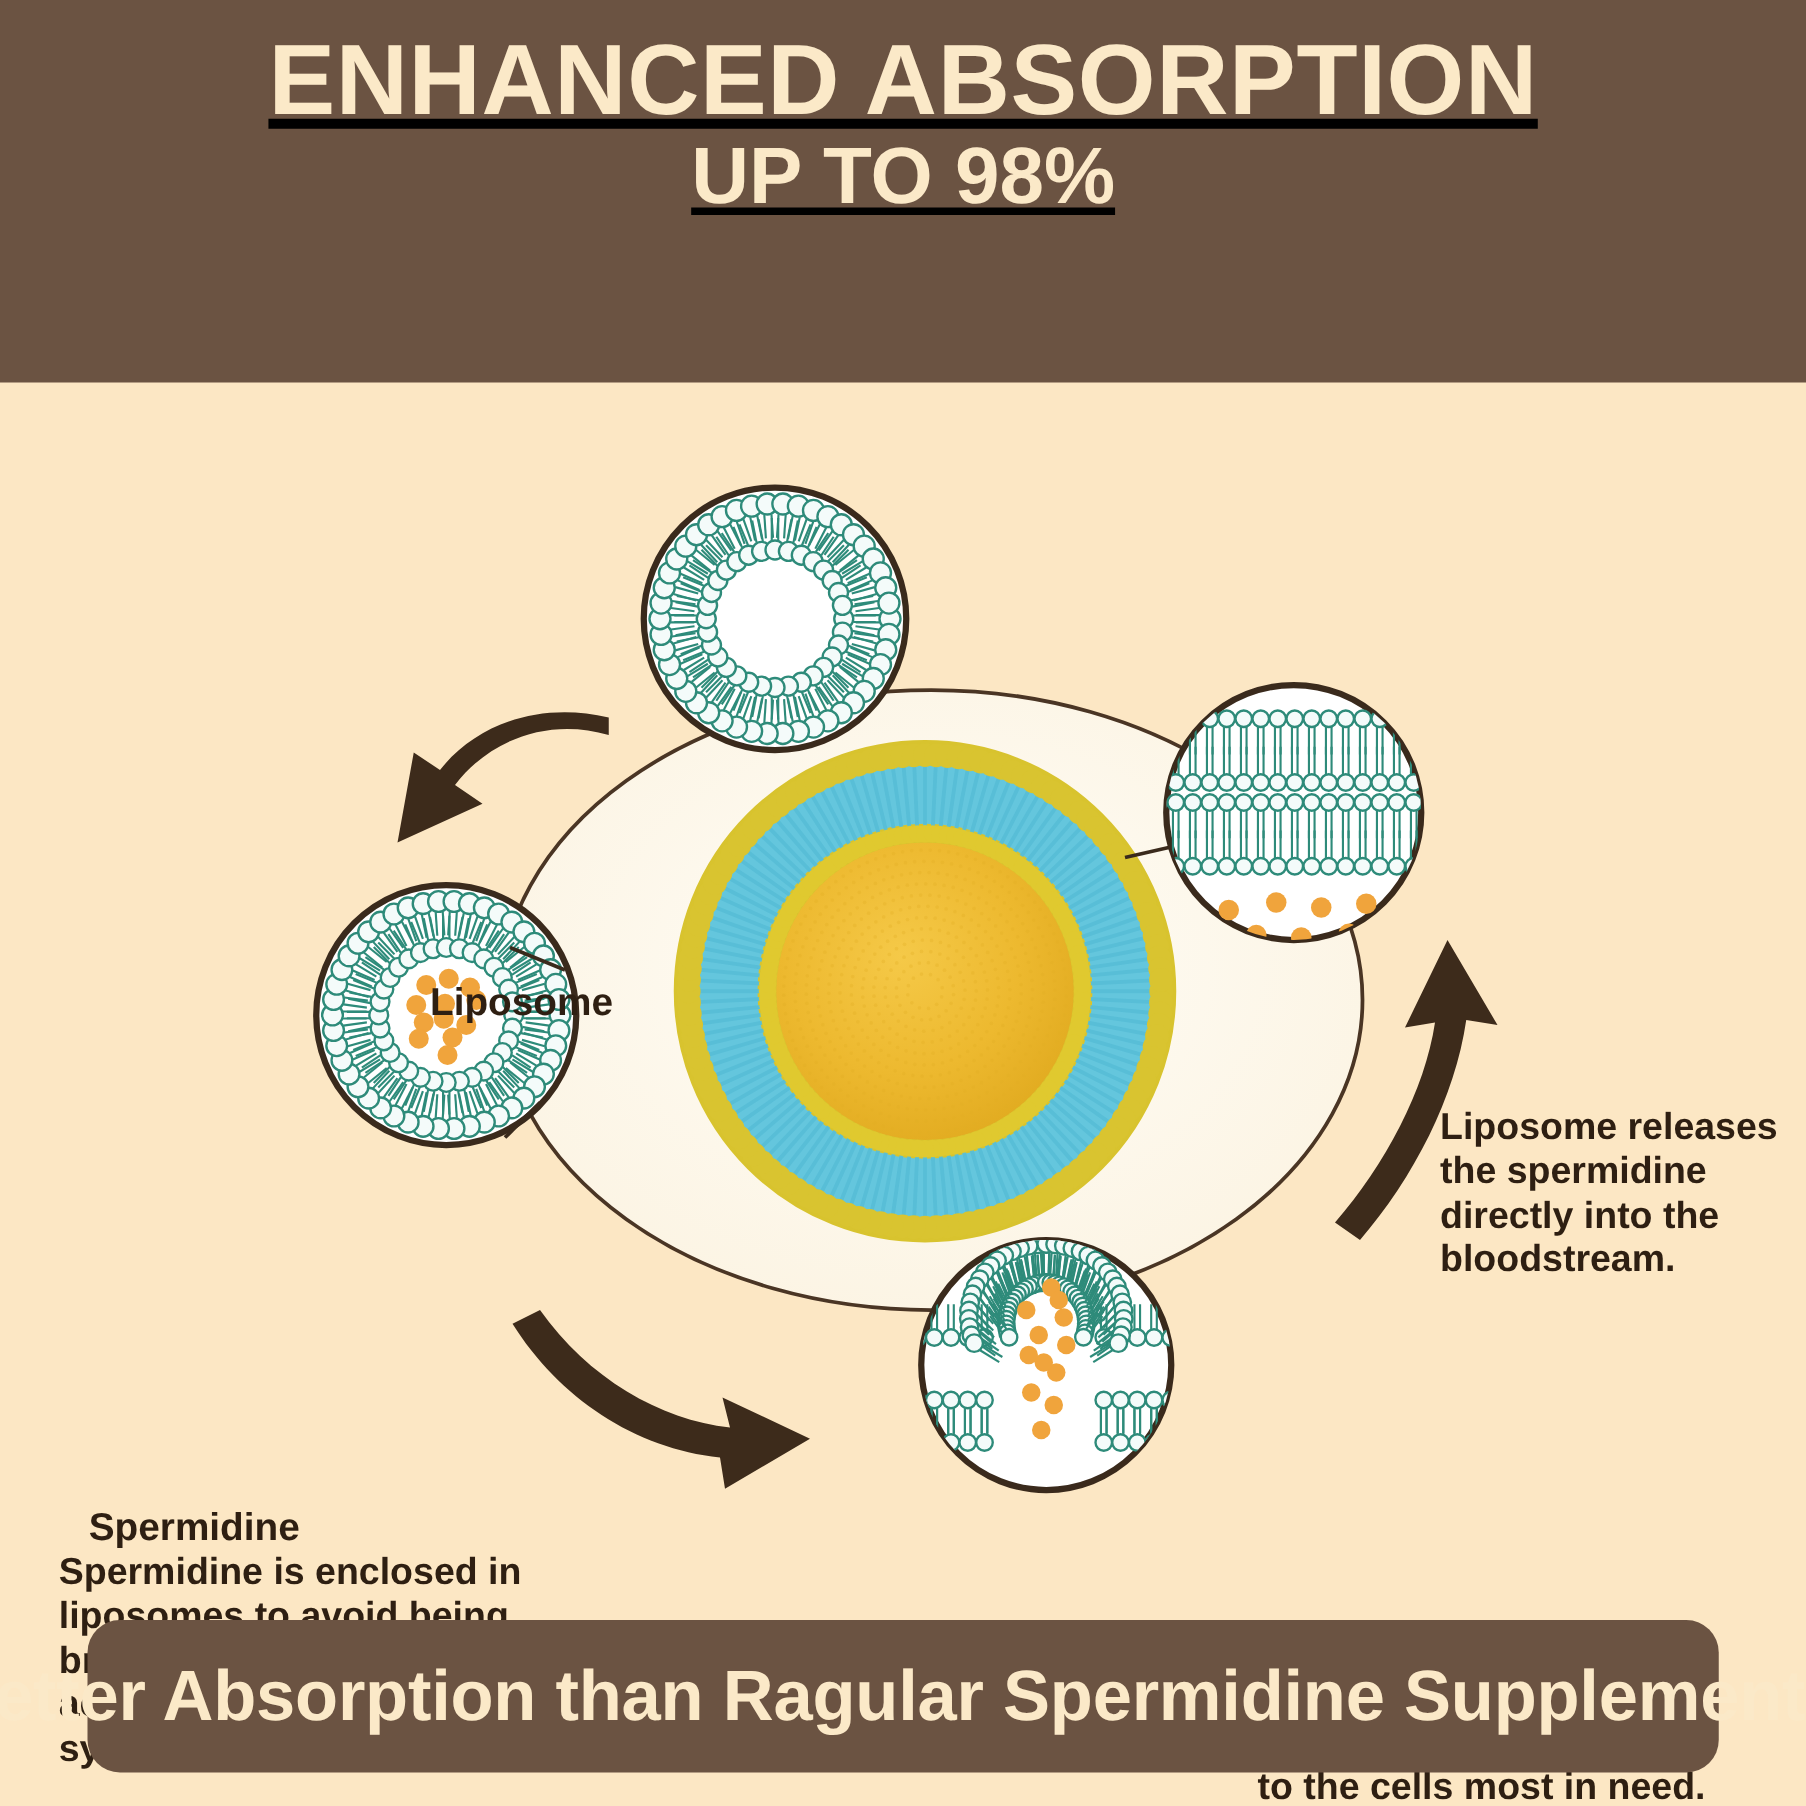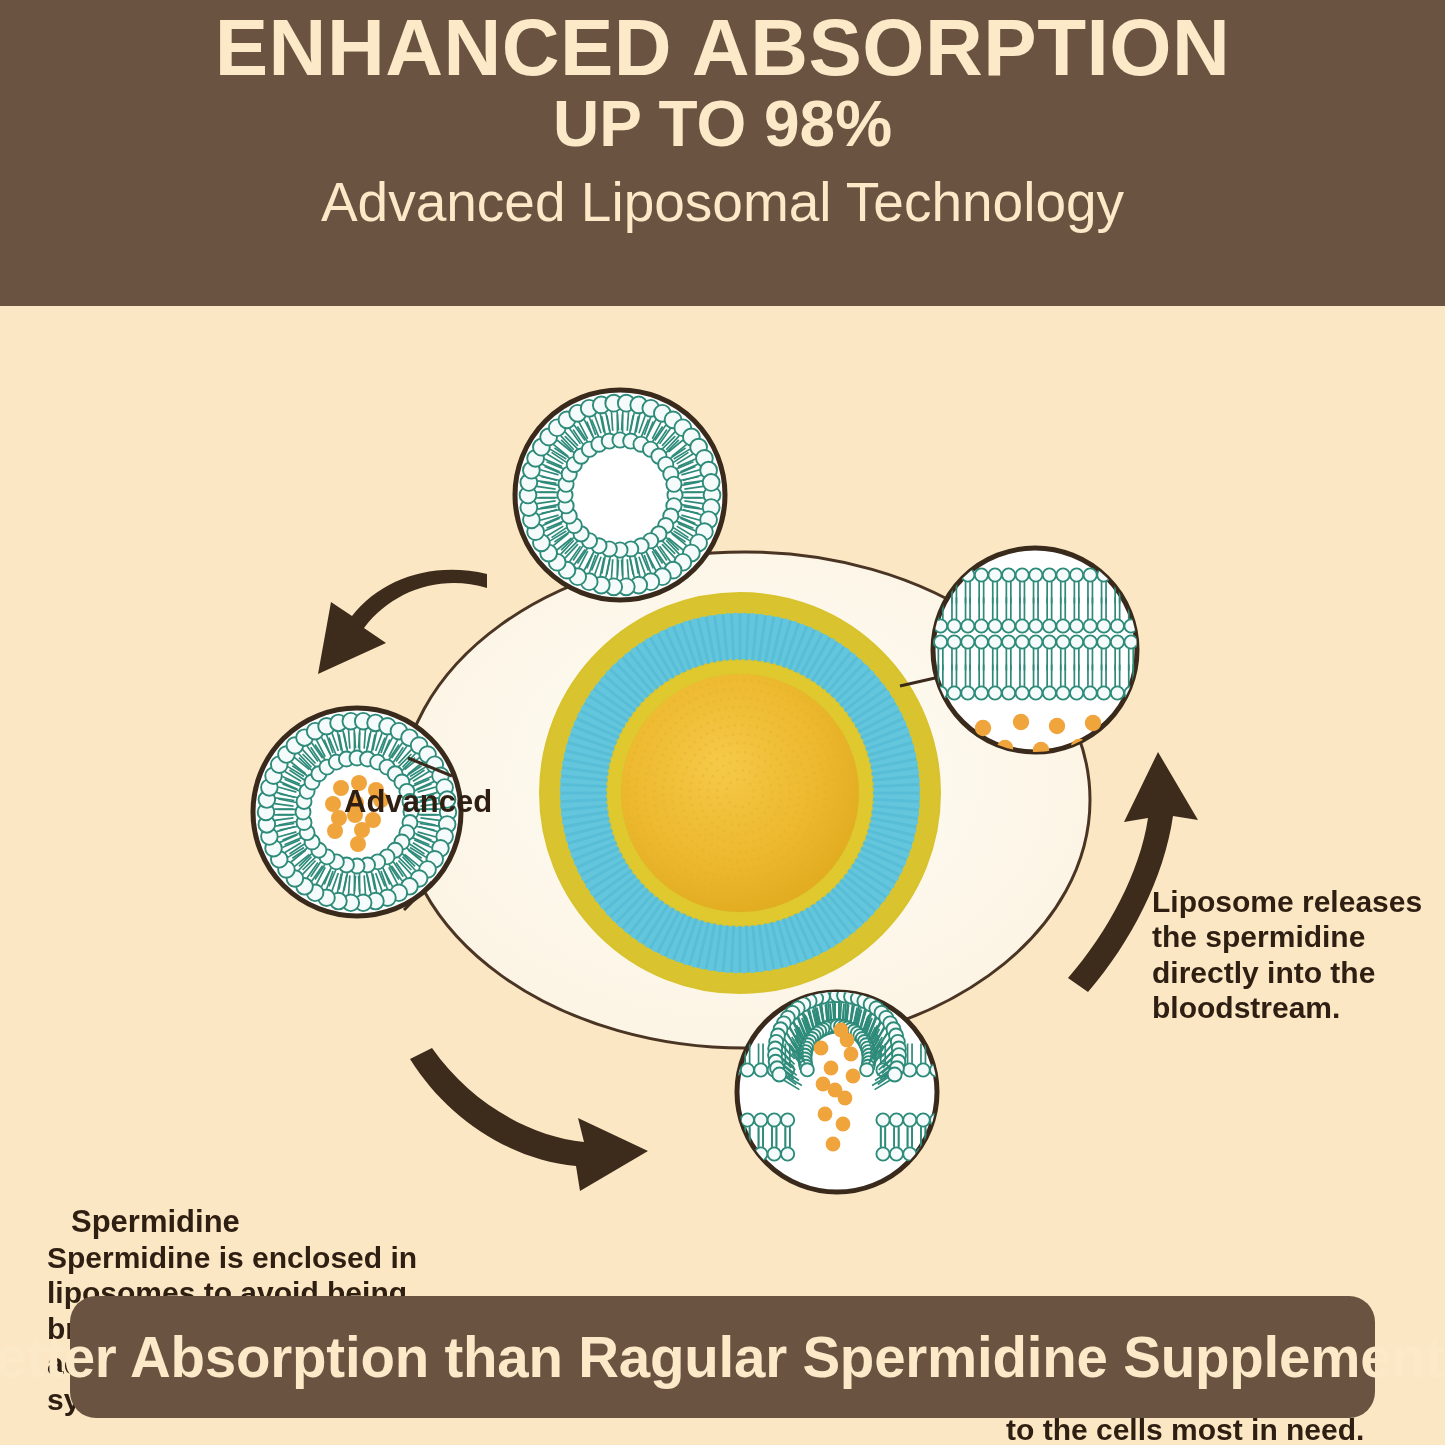--- a/index.html
+++ b/index.html
@@ -20,22 +20,23 @@
   #header-band {
     position: absolute;
     left: 0; top: 0;
     width: 1445px;
     height: 306px;
     background: #6B5342;
     display: flex;
     flex-direction: column;
     align-items: center;
     justify-content: flex-start;
-    padding-top: 6px;
+    padding-top: 22px;
     box-sizing: border-box;
+    text-decoration: underline;
   }
   .hl1 {
     color: #FBE9C8;
     font-size: 80px;
     font-weight: 700;
     letter-spacing: 0.5px;
     line-height: 1.04;
     white-space: nowrap;
     text-align: center;
   }
@@ -124,21 +125,20 @@
   }
 </style>
 </head>
 <body>
 
 <div id="page">
 
   <div id="header-band">
     <div class="hl1">ENHANCED ABSORPTION</div>
     <div class="hl2">UP TO 98%</div>
-    <div class="hl3">Advanced Liposomal Technology</div>
   </div>
 
   <div id="stage">
     <svg width="1445" height="990" viewBox="0 0 1445 990" xmlns="http://www.w3.org/2000/svg">
       <defs>
 
         <radialGradient id="goldCore" cx="42%" cy="38%" r="72%">
           <stop offset="0%" stop-color="#F5C948"></stop>
           <stop offset="55%" stop-color="#EDB92F"></stop>
           <stop offset="100%" stop-color="#DFA81D"></stop>
@@ -2275,21 +2275,21 @@
           </g>
       </g>
 
       <g stroke="#3A2A1C" stroke-width="3" fill="none">
         <path d="M452 470 L 408 452"></path>
         <path d="M432 576 L 404 604"></path>
         <path d="M935 372 L 900 380"></path>
       </g>
     </svg>
 
-    <div class="callout-text" id="label-liposome">Advanced</div>
+    <div class="callout-text" id="label-liposome">Liposome</div>
 
     <div class="callout-text" id="text-right-top">Liposome releases
 the spermidine
 directly into the
 bloodstream.</div>
 
     <div class="callout-text" id="text-left-title">Spermidine</div>
 
     <div class="callout-text" id="text-left-body">Spermidine is enclosed in
 liposomes to avoid being

